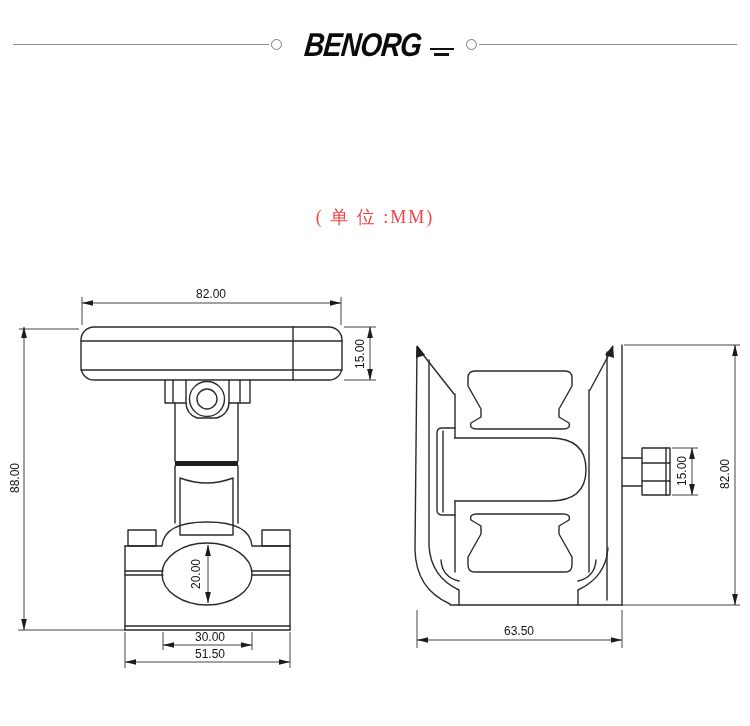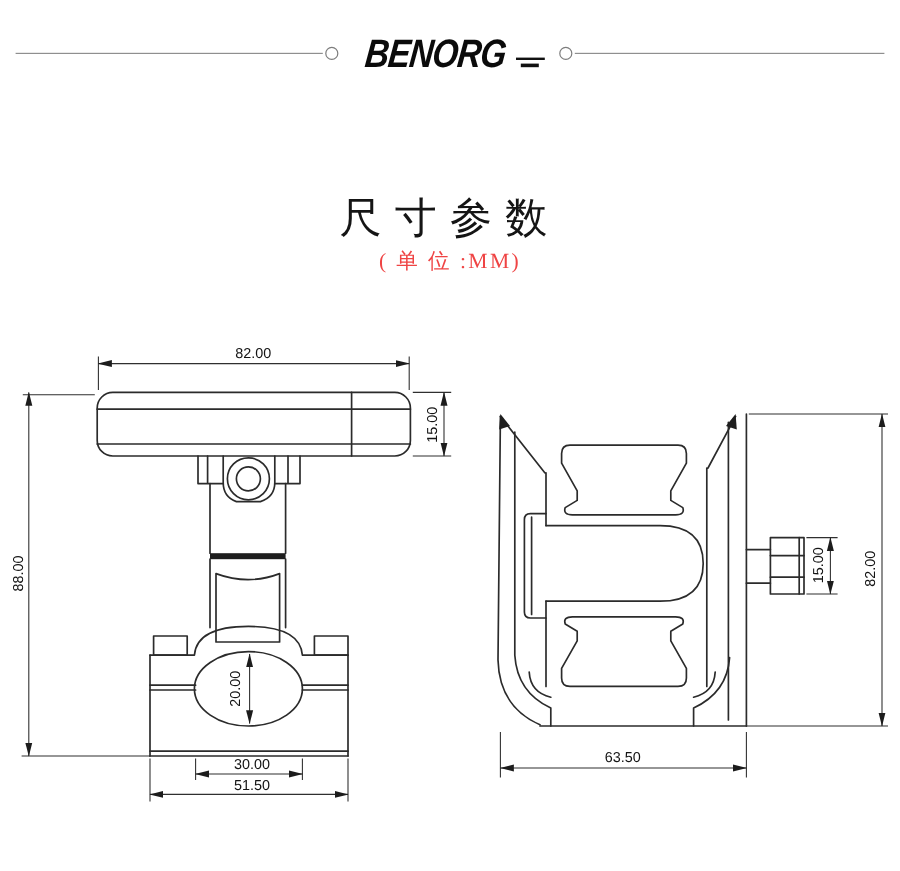--- a/index.html
+++ b/index.html
@@ -43,21 +43,20 @@
     <span class="ring"></span>
     <span class="logo">BENORG</span>
     <span class="speed">
         <i class="s1"></i>
         <i class="s2"></i>
       </span>
     <span class="ring"></span>
     <span class="rule r"></span>
   </div>
 
-  <h1 class="title">尺寸参数</h1>
   <div class="subtitle">( 单 位 :MM)</div>
 
   <svg class="drawing" viewBox="0 0 750 726">
     <defs>
       <marker id="arr" viewBox="0 0 12 8" refX="11.5" refY="4" markerWidth="13" markerHeight="9" orient="auto-start-reverse">
         <path d="M0,1 L12,4 L0,7 Z" fill="#1c1c1c"></path>
       </marker>
     </defs>
 
     <g>

